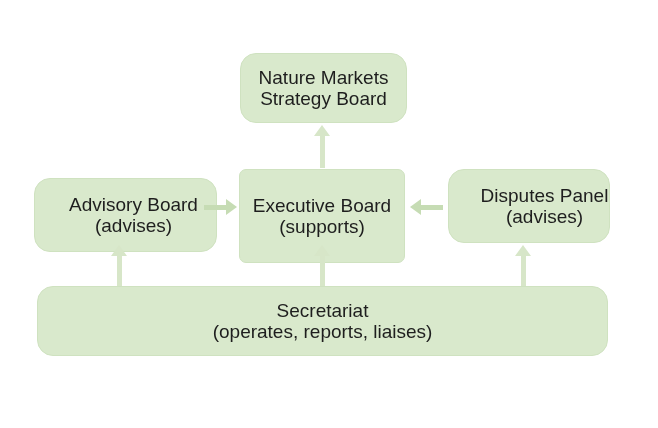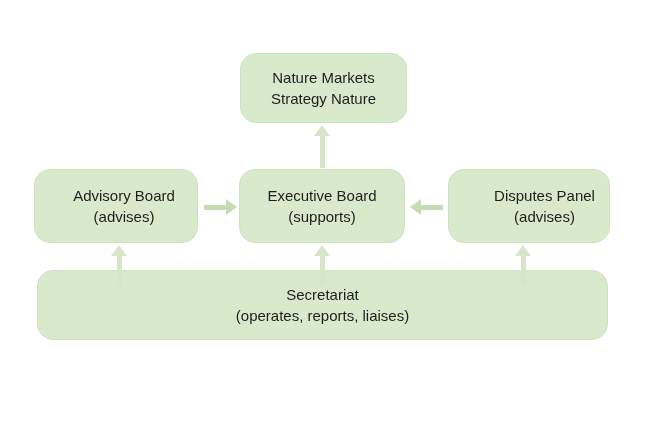--- a/index.html
+++ b/index.html
@@ -24,28 +24,28 @@
     background: var(--box-fill);
     border: 1px solid var(--box-border);
     border-radius: 16px;
     box-sizing: border-box;
     display: flex;
     flex-direction: column;
     align-items: center;
     justify-content: center;
     text-align: center;
     color: var(--text);
-    font-size: 15px;
+    font-size: 19px;
     line-height: 21px;
   }
   .node-strategy   { left: 240px; top: 53px;  width: 167px; height: 70px; }
-  .node-advisory   { left: 34px;  top: 169px; width: 164px; height: 74px; padding-left: 16px; }
-  .node-executive  { left: 239px; top: 169px; width: 166px; height: 74px; }
+  .node-advisory   { left: 34px;  top: 178px; width: 183px; height: 74px; padding-left: 16px; }
+  .node-executive  { left: 239px; top: 169px; width: 166px; height: 94px; border-radius: 7px; }
   .node-disputes   { left: 448px; top: 169px; width: 162px; height: 74px; padding-left: 31px; }
-  .node-secretariat{ left: 37px;  top: 270px; width: 571px; height: 70px; }
+  .node-secretariat{ left: 37px;  top: 286px; width: 571px; height: 70px; }
 
   .arrow { position: absolute; }
 
   
   .arrow-up { width: 16px; }
   .arrow-up .head {
     position: absolute; top: 0; left: 0;
     width: 0; height: 0;
     border-left: 8px solid transparent;
     border-right: 8px solid transparent;
@@ -91,21 +91,21 @@
   .a-adv-exec       { left: 204px; top: 199px; width: 33px; }
   .a-disp-exec      { left: 410px; top: 199px; width: 33px; }
 </style>
 </head>
 <body>
 
 <div class="canvas">
 
   <div class="node node-strategy">
     <div>Nature Markets</div>
-    <div>Strategy Nature</div>
+    <div>Strategy Board</div>
   </div>
 
   <div class="node node-advisory">
     <div>Advisory Board</div>
     <div>(advises)</div>
   </div>
 
   <div class="node node-executive">
     <div>Executive Board</div>
     <div>(supports)</div>

